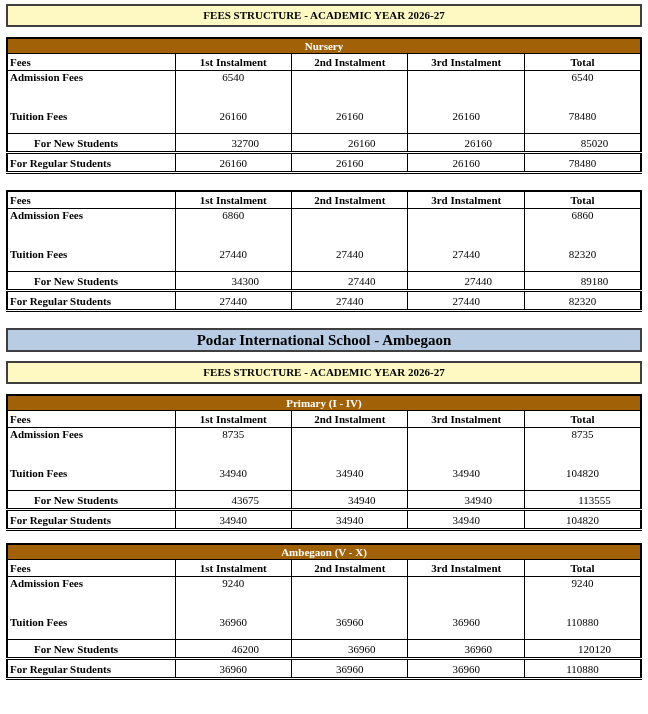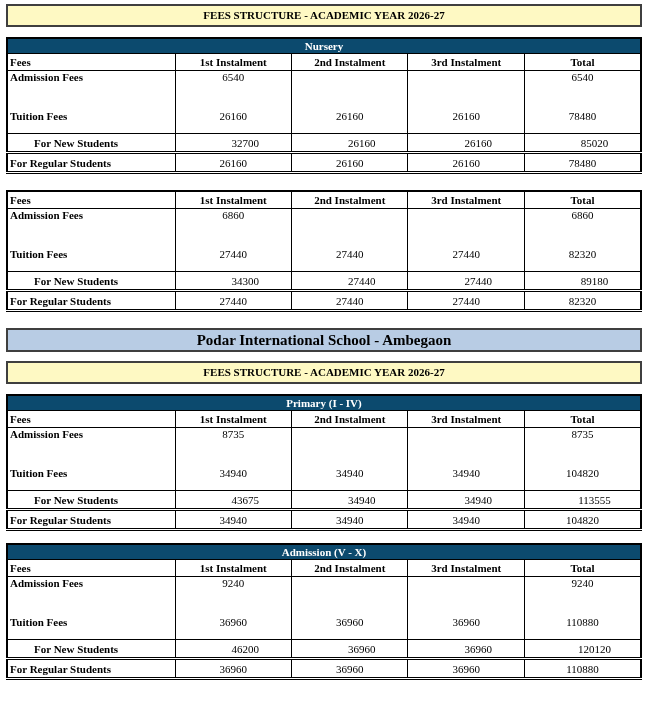--- a/index.html
+++ b/index.html
@@ -46,21 +46,21 @@
   .fees-table col.ci { width: 18.375%; }
   .fees-table th, .fees-table td {
     border: 1px solid #000;
     font-size: 11px;
     padding: 0 2px;
     text-align: center;
     overflow: hidden;
     white-space: nowrap;
   }
   .fees-table .caption {
-    background: #0c4a6e;
+    background: #a16207;
     color: #ffffff;
     font-weight: bold;
     height: 14px;
     line-height: 14px;
     font-size: 11px;
     text-align: center;
   }
   .fees-table .label {
     text-align: left;
     font-weight: bold;
@@ -248,21 +248,21 @@
   <table class="fees-table">
     <colgroup>
         <col class="c0">
         <col class="ci">
         <col class="ci">
         <col class="ci">
         <col class="ci">
       </colgroup>
     <tbody>
         <tr>
-          <td colspan="5" class="caption">Admission  (V - X)</td>
+          <td colspan="5" class="caption">Ambegaon  (V - X)</td>
         </tr>
     <tr class="head-row">
       <th class="label">Fees</th>
       <th>1st Instalment</th>
       <th>2nd Instalment</th>
       <th>3rd Instalment</th>
       <th>Total</th>
     </tr>
     <tr class="r-adm">
       <td class="label">Admission Fees</td>

